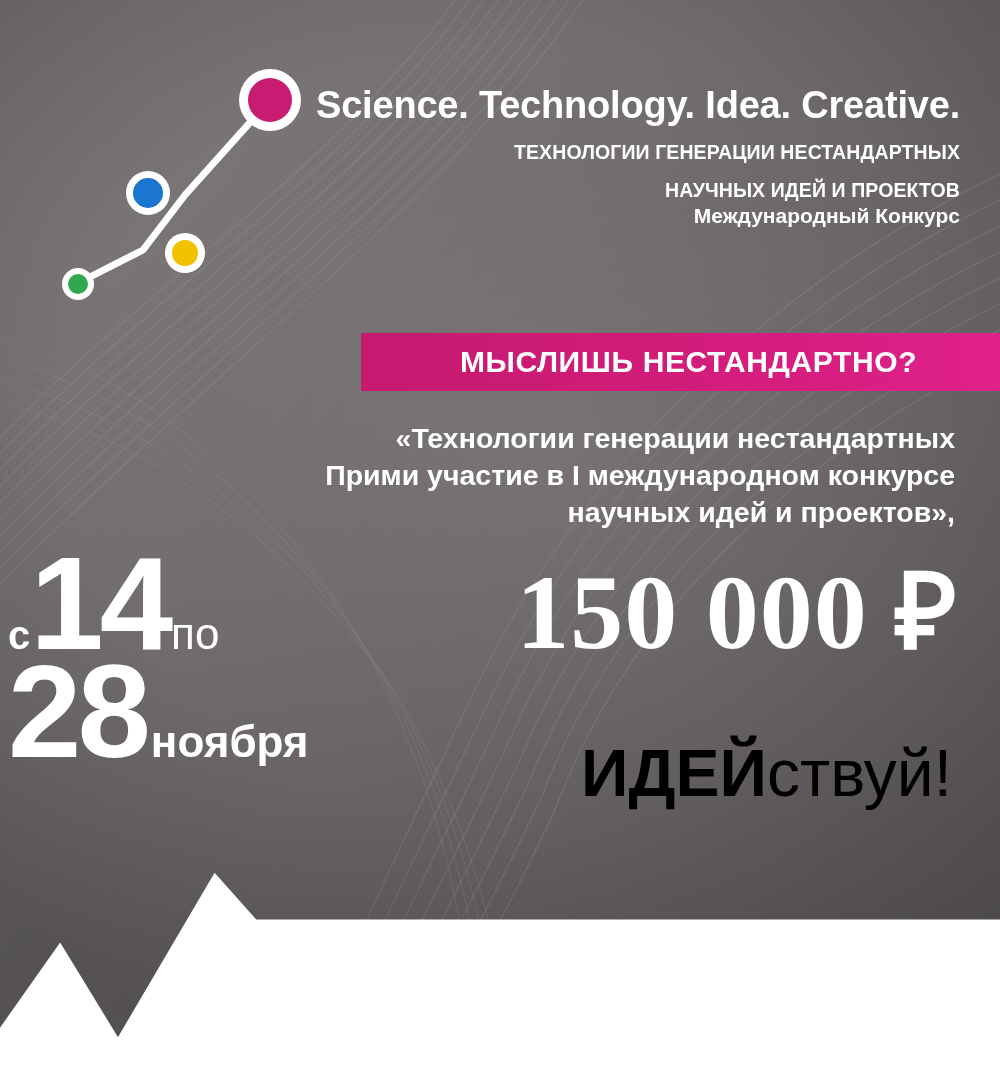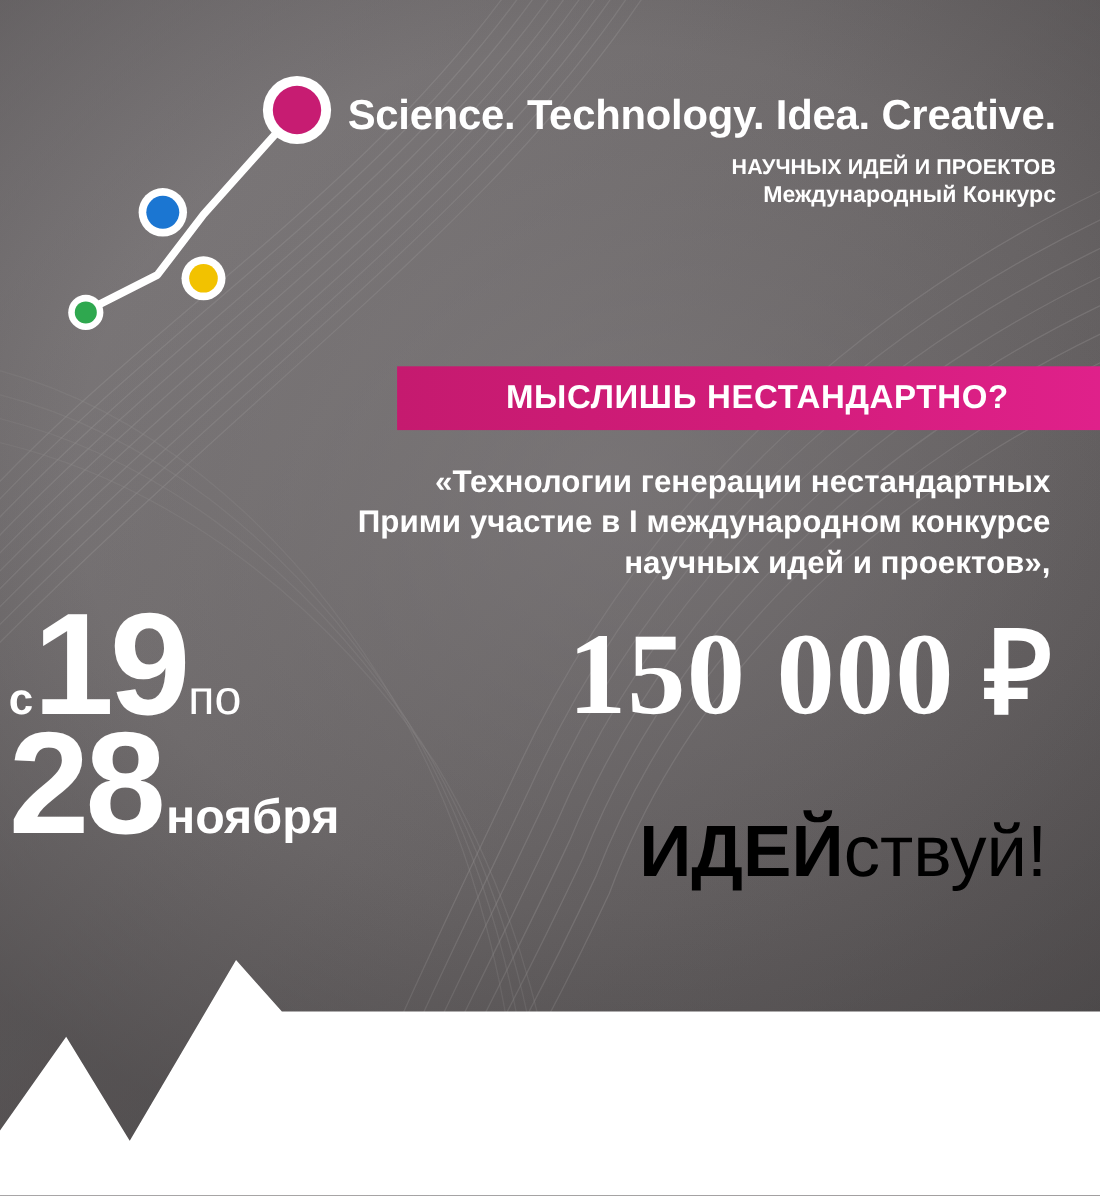--- a/index.html
+++ b/index.html
@@ -246,38 +246,39 @@
     <circle cx="103" cy="138" r="15" fill="#1b76d2"></circle>
     <circle cx="140" cy="198" r="20" fill="#ffffff"></circle>
     <circle cx="140" cy="198" r="13" fill="#f2c200"></circle>
     <circle cx="33" cy="229" r="16" fill="#ffffff"></circle>
     <circle cx="33" cy="229" r="10" fill="#2fa84f"></circle>
     <polyline points="33,228 103,138 140,198 225,45" fill="none" stroke="#ffffff" stroke-width="7" stroke-linejoin="round" stroke-linecap="round" opacity="0"></polyline>
   </svg>
 
   <div class="header">
     <div class="header-title">Science. Technology. Idea. Creative.</div>
+    <div class="header-sub1">ТЕХНОЛОГИИ ГЕНЕРАЦИИ НЕСТАНДАРТНЫХ</div>
     <div class="header-sub1">НАУЧНЫХ ИДЕЙ И ПРОЕКТОВ</div>
     <div class="header-sub2">Международный Конкурс</div>
   </div>
 
   <div class="banner">
     <span class="banner-text">МЫСЛИШЬ НЕСТАНДАРТНО?</span>
   </div>
 
   <div class="intro">
     <div>«Технологии генерации нестандартных</div>
     <div>Прими участие в I международном конкурсе</div>
     <div>научных идей и проектов»,</div>
   </div>
 
   <div class="dates">
     <div class="date-row row1">
       <span class="small-c">с</span>
-      <span class="big-num">19</span>
+      <span class="big-num">14</span>
       <span class="small-word">по</span>
     </div>
     <div class="date-row row2">
       <span class="big-num">28</span>
       <span class="month-word">ноября</span>
     </div>
   </div>
 
   <div class="prize">150 000 ₽</div>
 

